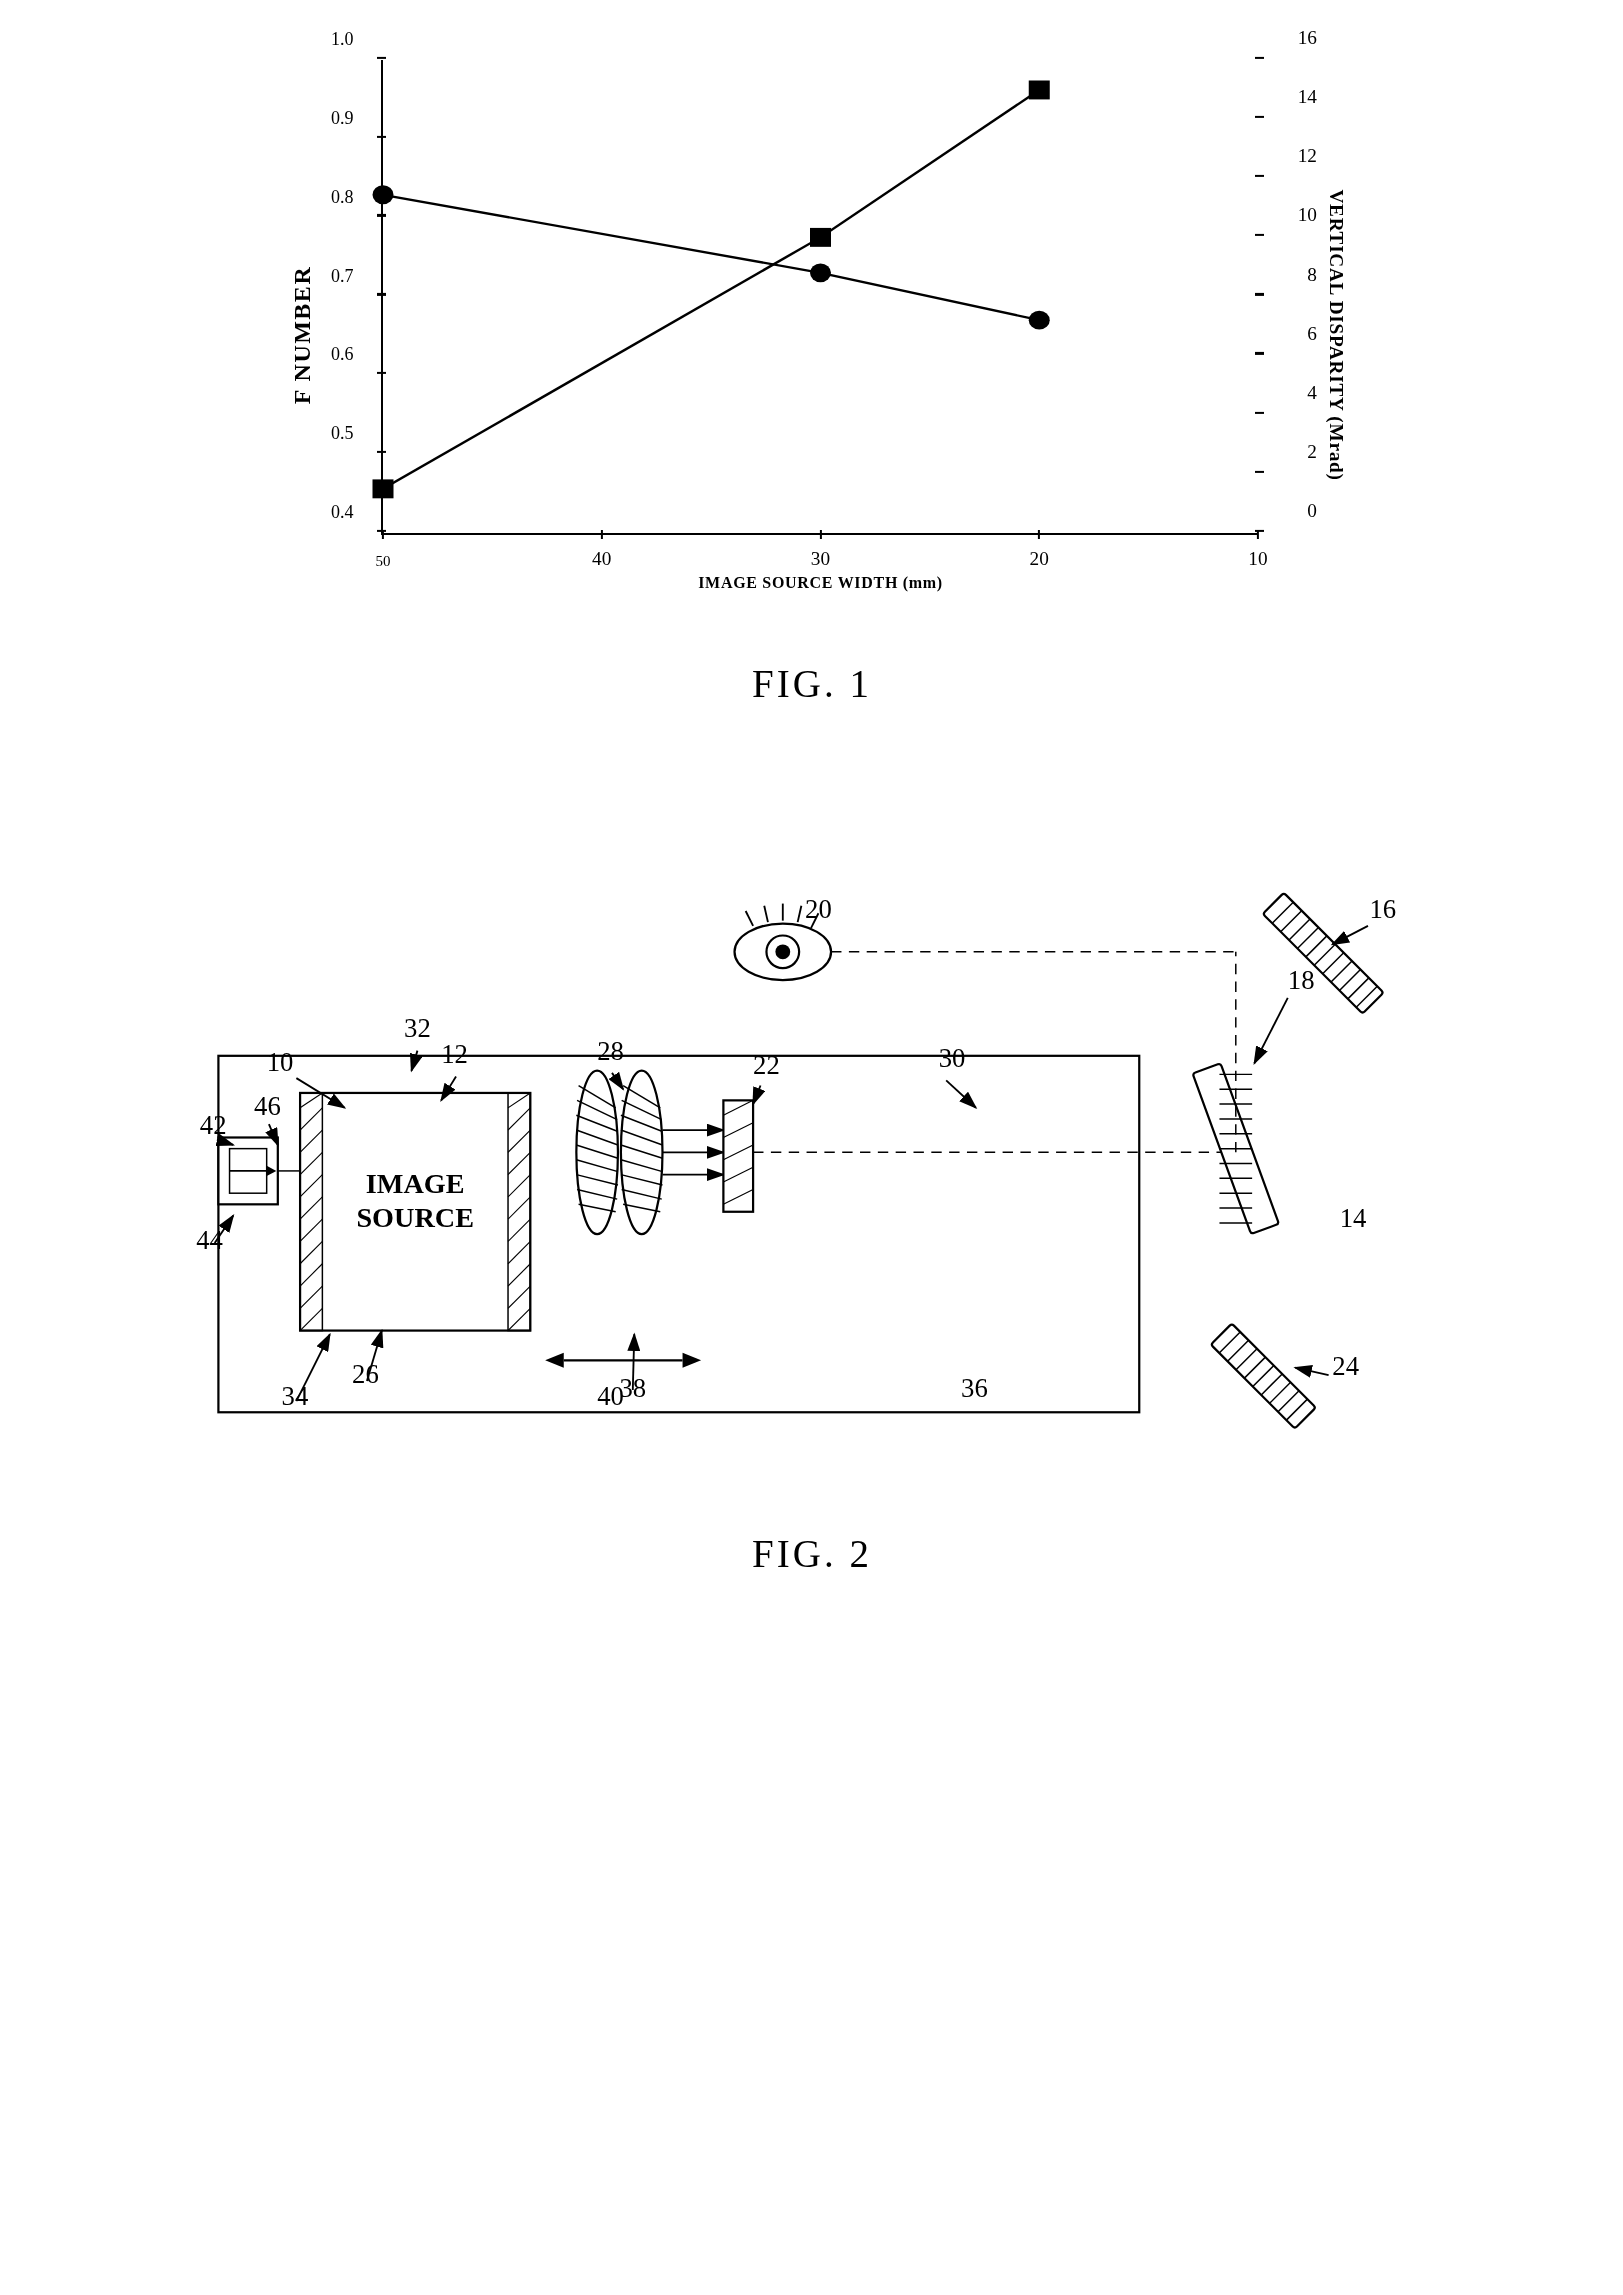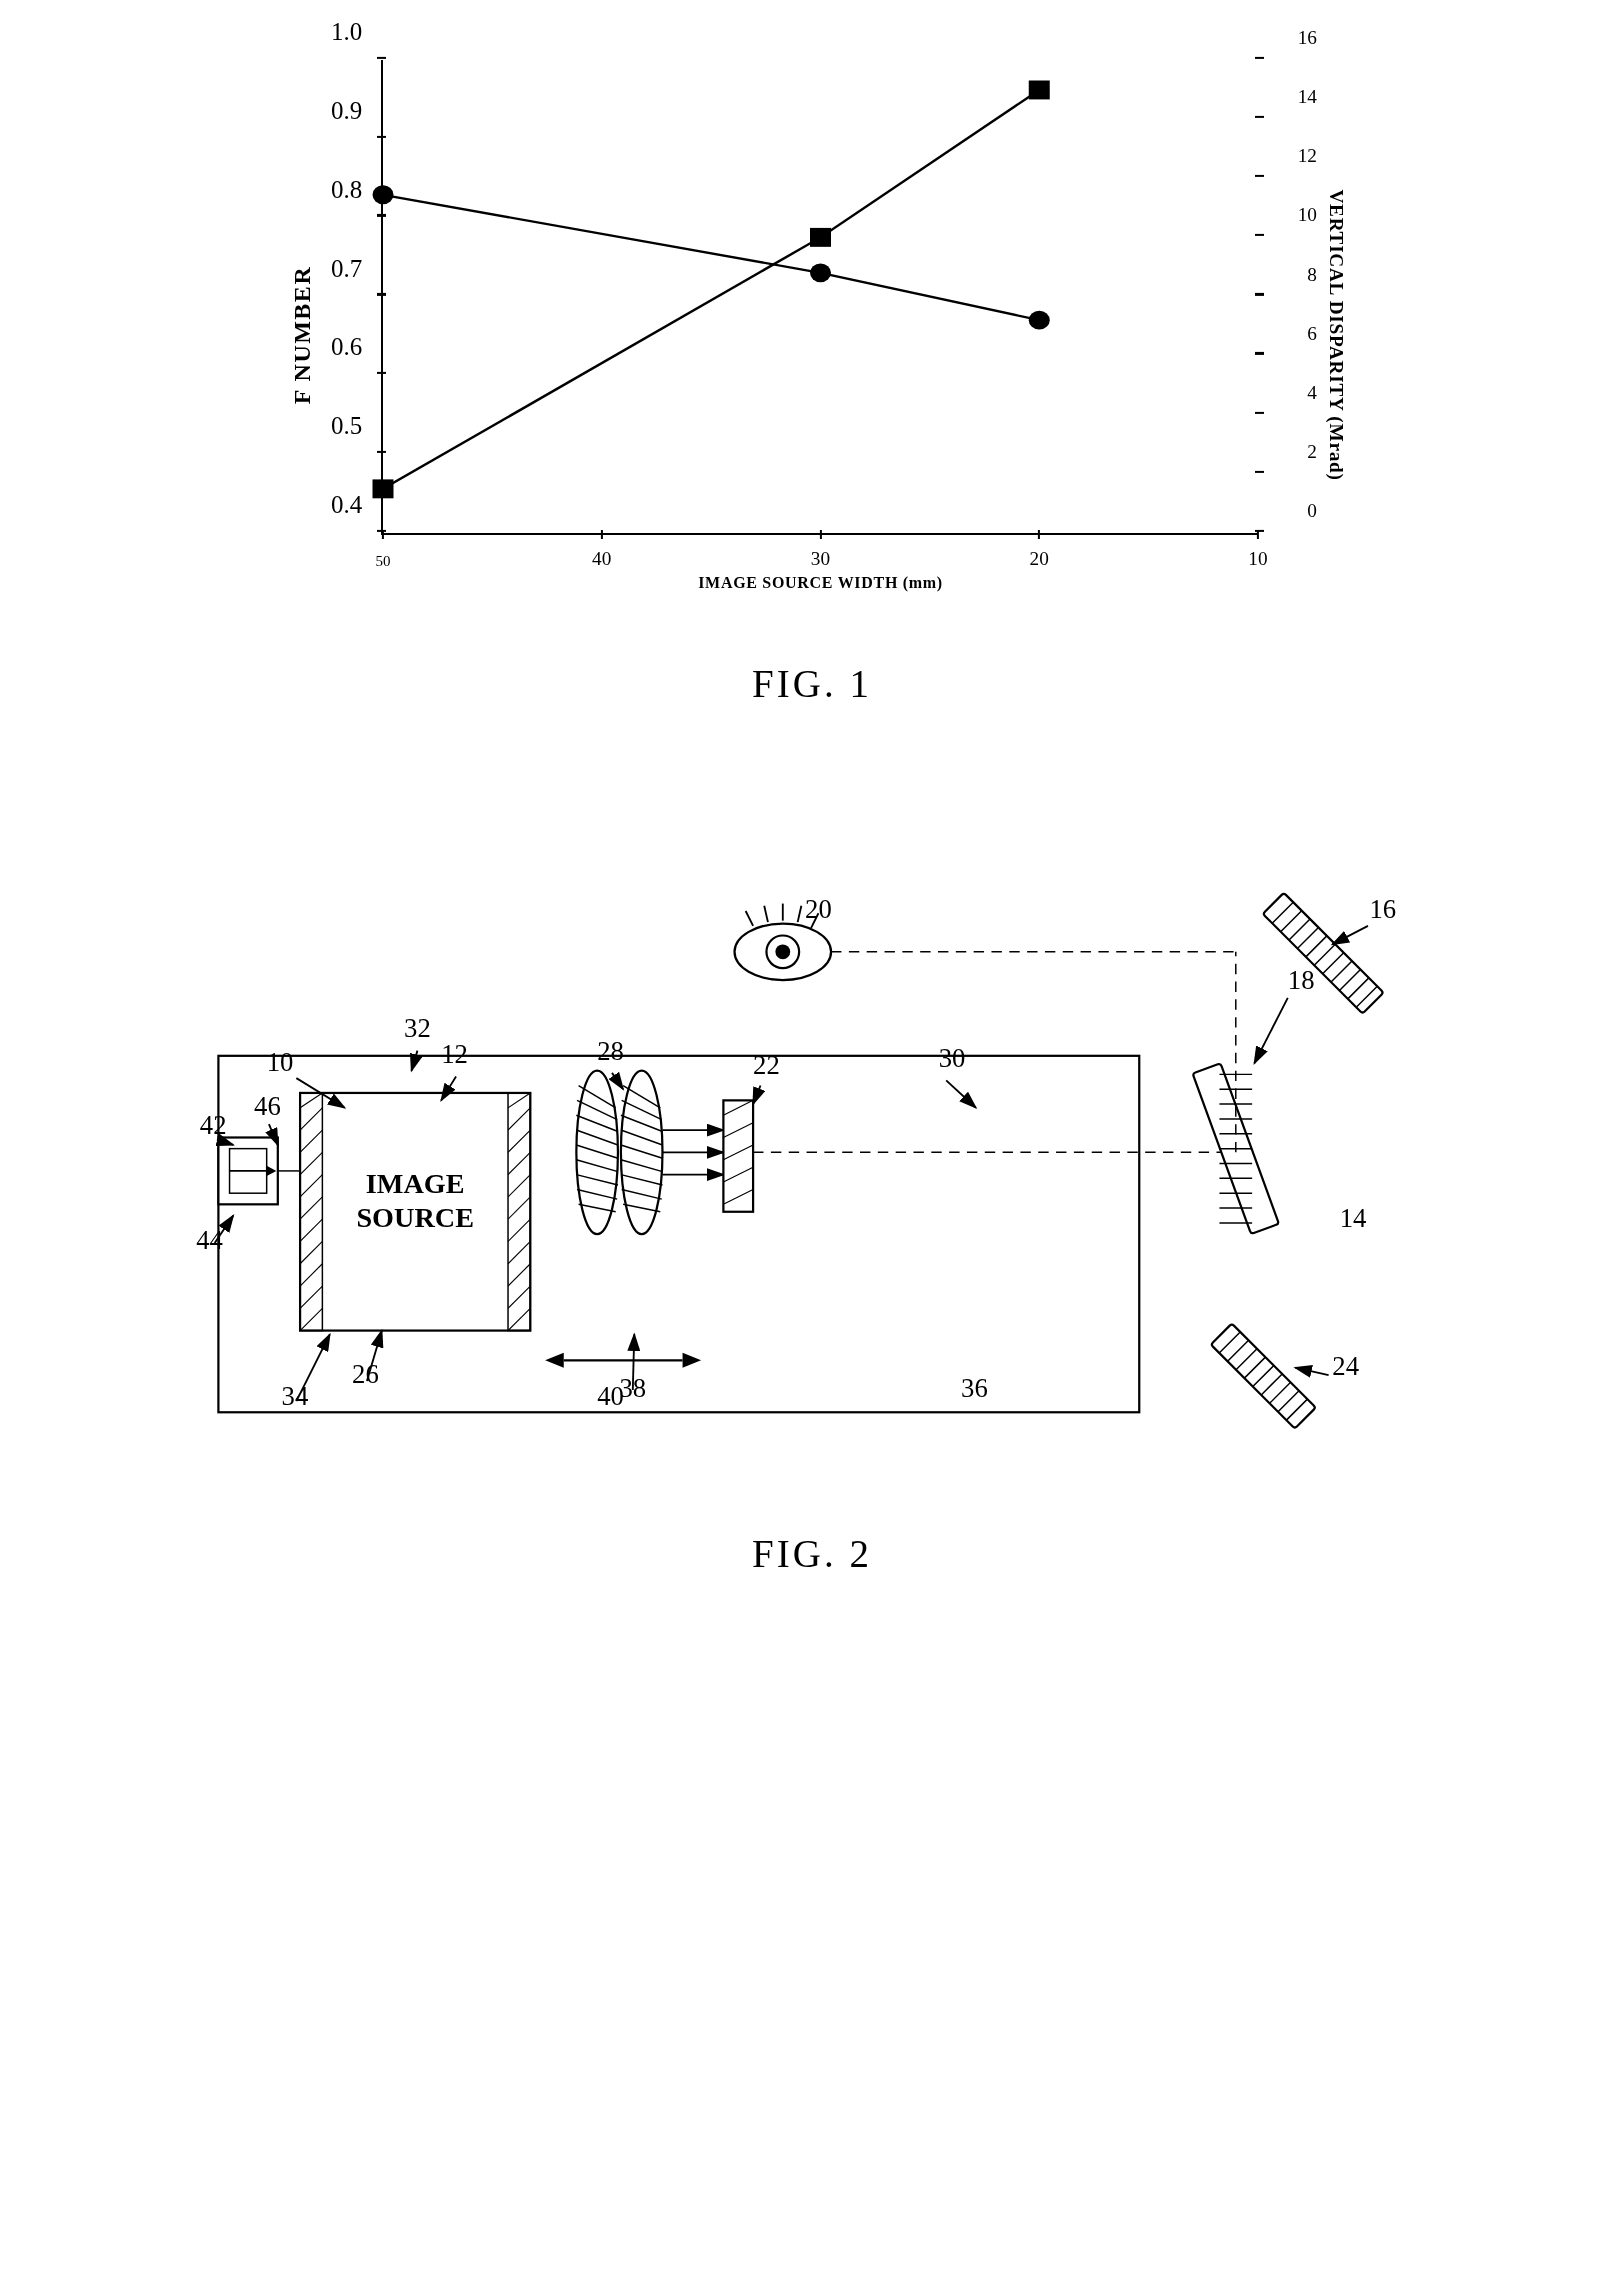--- a/index.html
+++ b/index.html
@@ -72,21 +72,21 @@
       transform: translateX(-50%);
       font-size: 16px;
       font-weight: bold;
       letter-spacing: 0.7px;
     }
 
     
     .tick-left {
       position: absolute;
       left: -52px;
-      font-size: 25px;
+      font-size: 18px;
       transform: translateY(-50%);
     }
 
     
     .tick-right {
       position: absolute;
       right: -59px;
       font-size: 19.3px;
       transform: translateY(-50%);
     }

